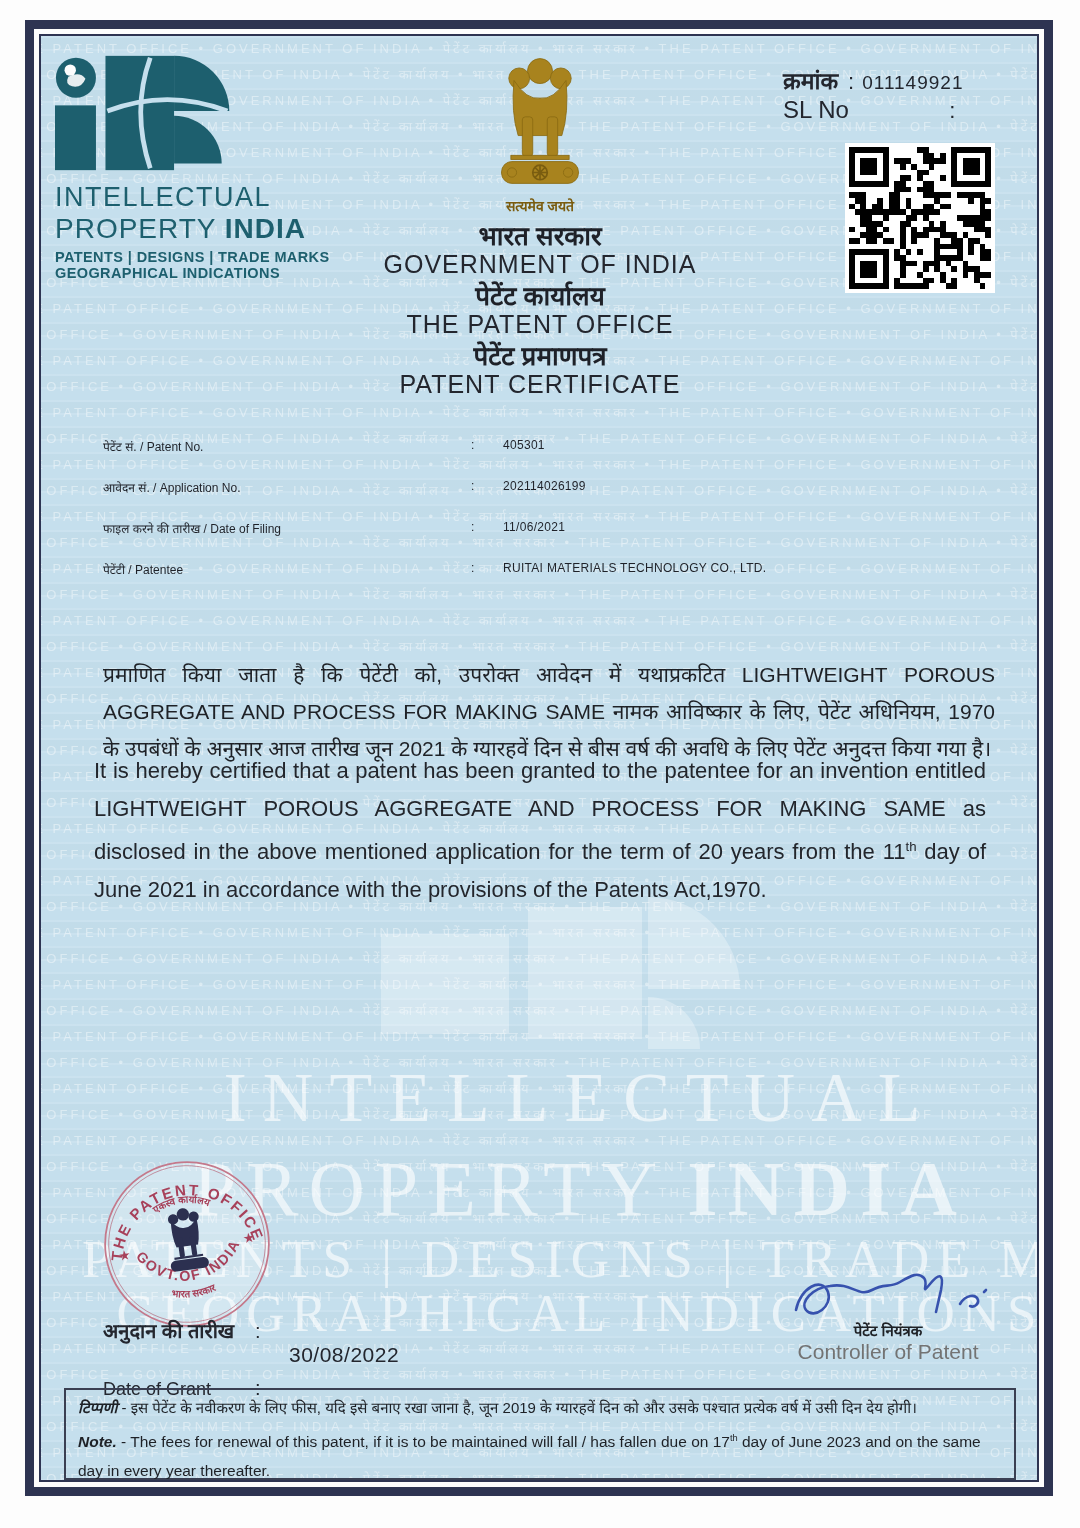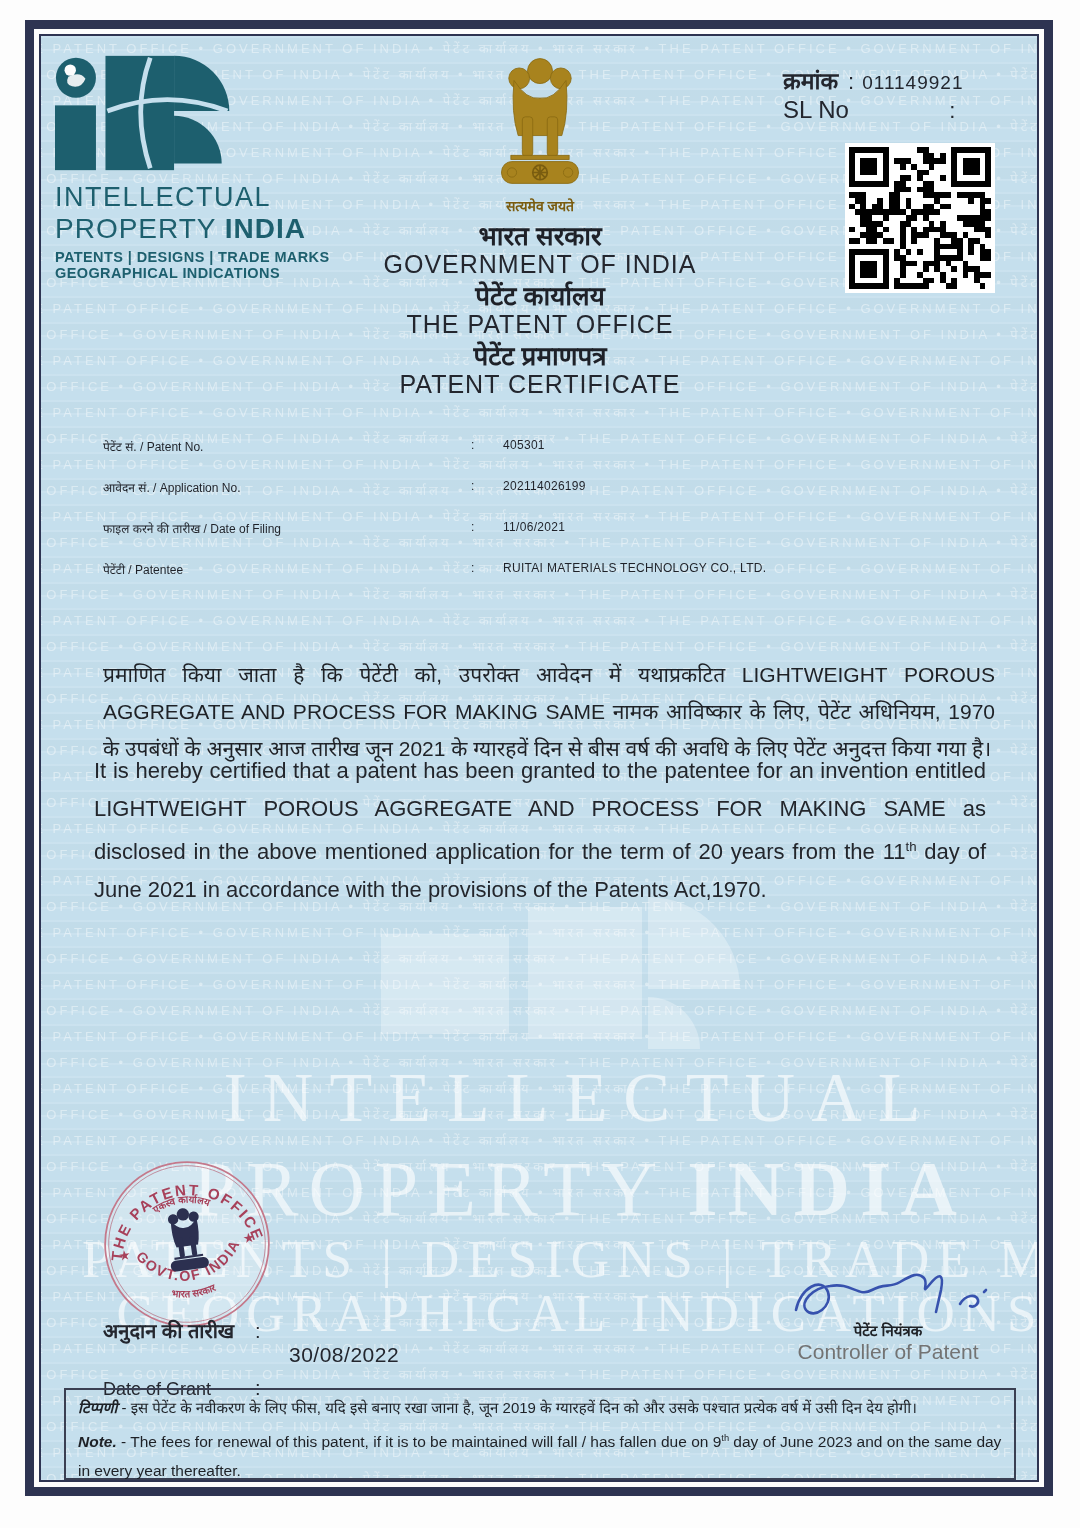--- a/index.html
+++ b/index.html
@@ -567,17 +567,17 @@
           <path d="M182,42 C188,32 198,32 200,38 C201,42 196,46 192,44"></path>
           <path d="M206,30 l2,-2"></path>
         </g>
       </svg>
       <div class="sig-hi">पेटेंट नियंत्रक</div>
       <div class="sig-en">Controller of Patent</div>
     </div>
 
     <div class="note-box">
       <div class="note-hi"><b>टिप्पणी</b><span> - इस पेटेंट के नवीकरण के लिए फीस, यदि इसे बनाए रखा जाना है, जून 2019 के ग्यारहवें दिन को और उसके पश्चात प्रत्येक वर्ष में उसी दिन देय होगी।</span></div>
-      <div class="note-en"><b>Note.</b><span> - The fees for renewal of this patent, if it is to be maintained will fall / has fallen due on 9</span><sup>th</sup><span> day of June 2023 and on the same day in every year thereafter.</span></div>
+      <div class="note-en"><b>Note.</b><span> - The fees for renewal of this patent, if it is to be maintained will fall / has fallen due on 17</span><sup>th</sup><span> day of June 2023 and on the same day in every year thereafter.</span></div>
     </div>
 
   </div>
 </div>
 
 </body></html>

